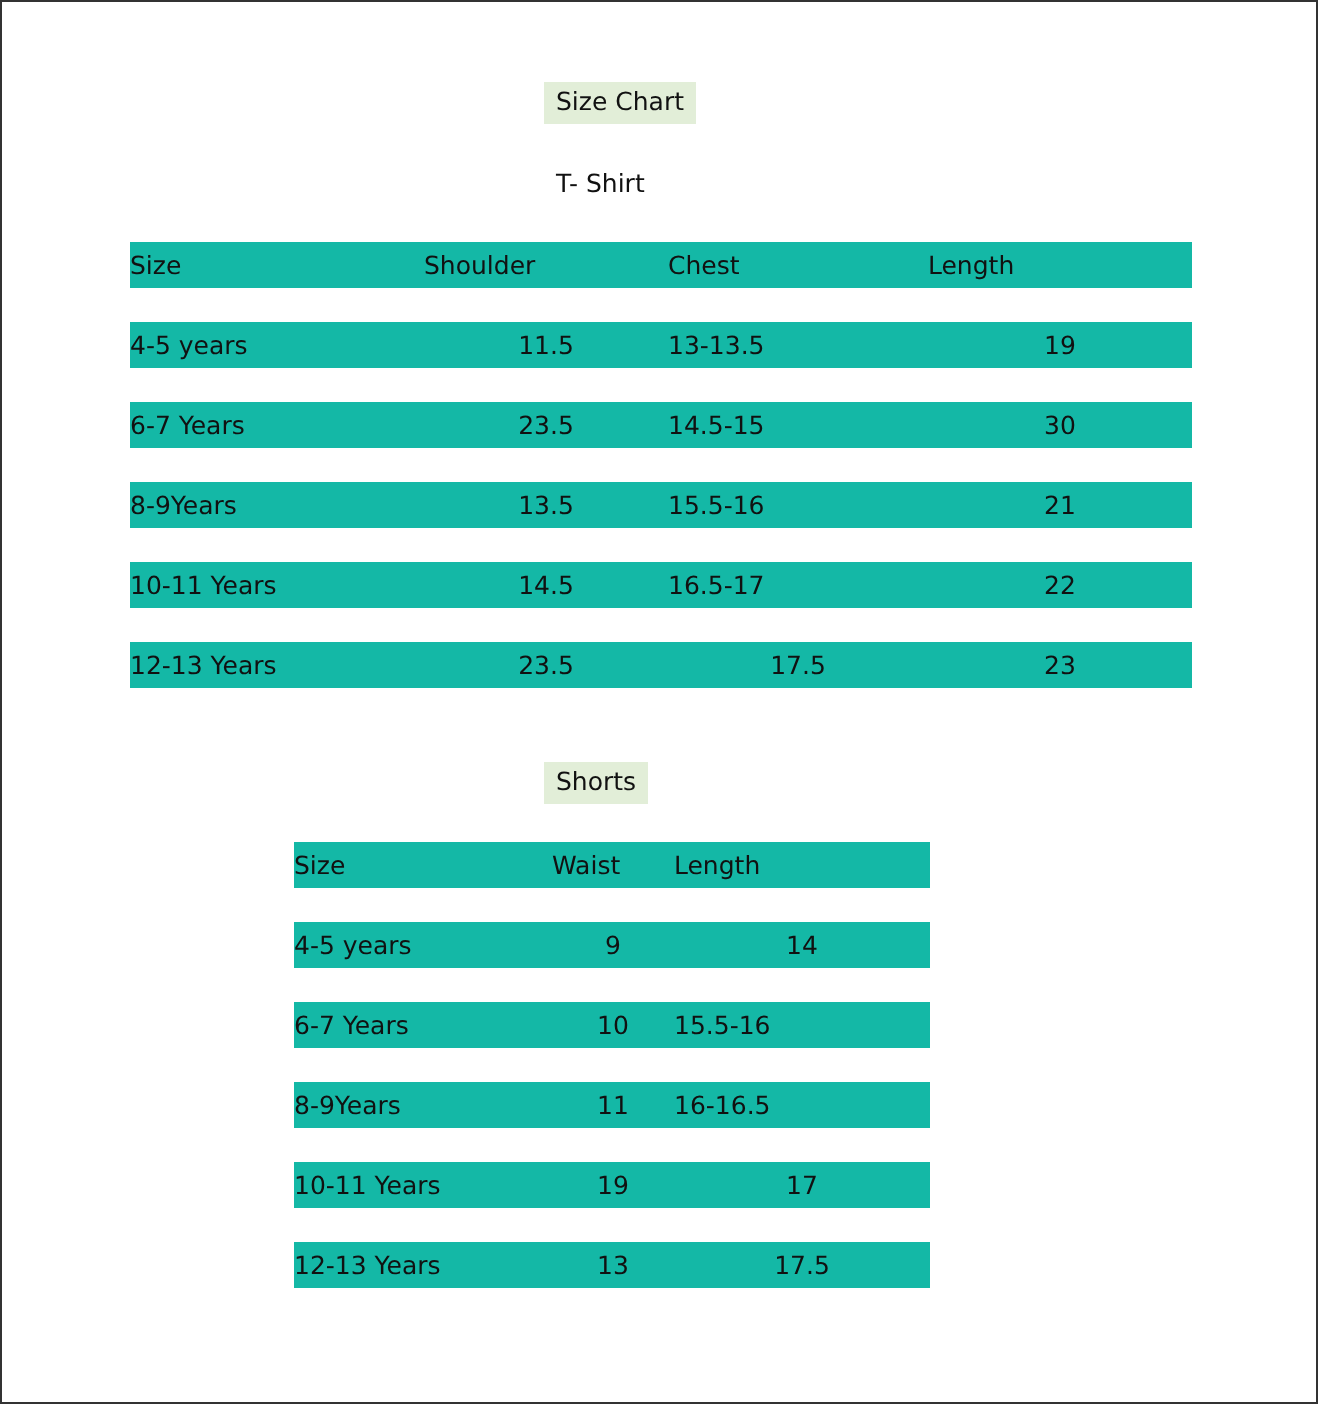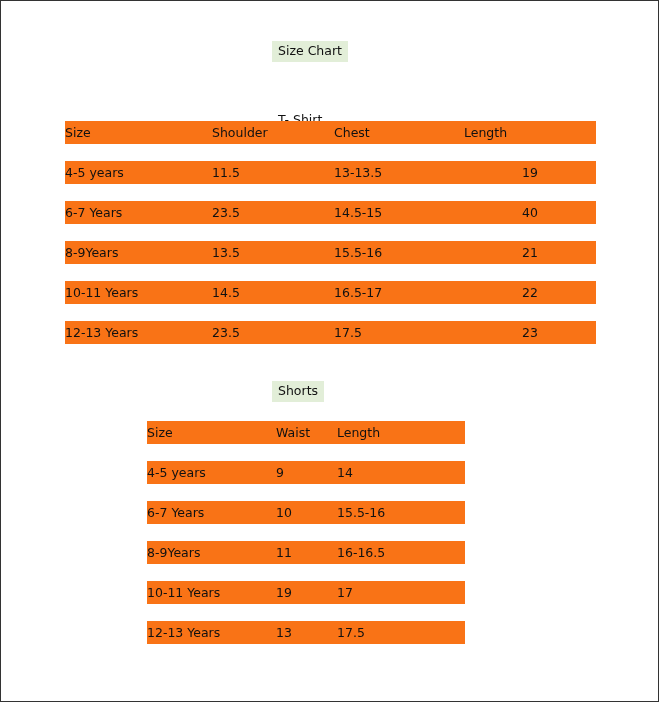--- a/index.html
+++ b/index.html
@@ -41,51 +41,50 @@
   }
   .title-size-chart { left: 271px; top: 40px; text-align: center; }
   .title-shorts     { left: 271px; top: 380px; }
 
   .sub-title {
     position: absolute;
     font-size: 12.5px;
     color: #111111;
     line-height: 14px;
     white-space: nowrap;
-    margin-top: 28px;
   }
   .sub-tshirt { left: 277px; top: 84px; }
 
   
   .tbl {
     position: absolute;
     border-collapse: separate;
     border-spacing: 0;
     table-layout: fixed;
     font-size: 12.5px;
     color: #111111;
   }
   .tbl td {
     height: 23px;
     padding: 0;
     vertical-align: middle;
     white-space: nowrap;
     overflow: hidden;
   }
   .tbl tr.band > td {
-    background: #f97316;
+    background: #14b8a6;
   }
   .tbl tr.gap > td {
     background: #ffffff;
     height: 17px;
   }
   .pad-l { padding-left: 4px; }
   .pad-r { padding-right: 4px; }
   .al-l { text-align: left; }
-  .al-r { text-align: left; }
+  .al-r { text-align: center; }
   .al-c { text-align: center; }
 
   
   .tbl-tshirt {
     left: 64px;
     top: 120px;
     width: 531px;
   }
   .tbl-tshirt col.c0 { width: 147px; }
   .tbl-tshirt col.c1 { width: 122px; }
@@ -137,21 +136,21 @@
           <td class="al-c">19</td>
         </tr>
         <tr class="gap">
             <td colspan="4"></td>
           </tr>
 
         <tr class="band">
           <td class="al-l pad-l">6-7 Years</td>
           <td class="al-r pad-r">23.5</td>
           <td class="al-l">14.5-15</td>
-          <td class="al-c">40</td>
+          <td class="al-c">30</td>
         </tr>
         <tr class="gap">
             <td colspan="4"></td>
           </tr>
 
         <tr class="band">
           <td class="al-l pad-l">8-9Years</td>
           <td class="al-r pad-r">13.5</td>
           <td class="al-l">15.5-16</td>
           <td class="al-c">21</td>

